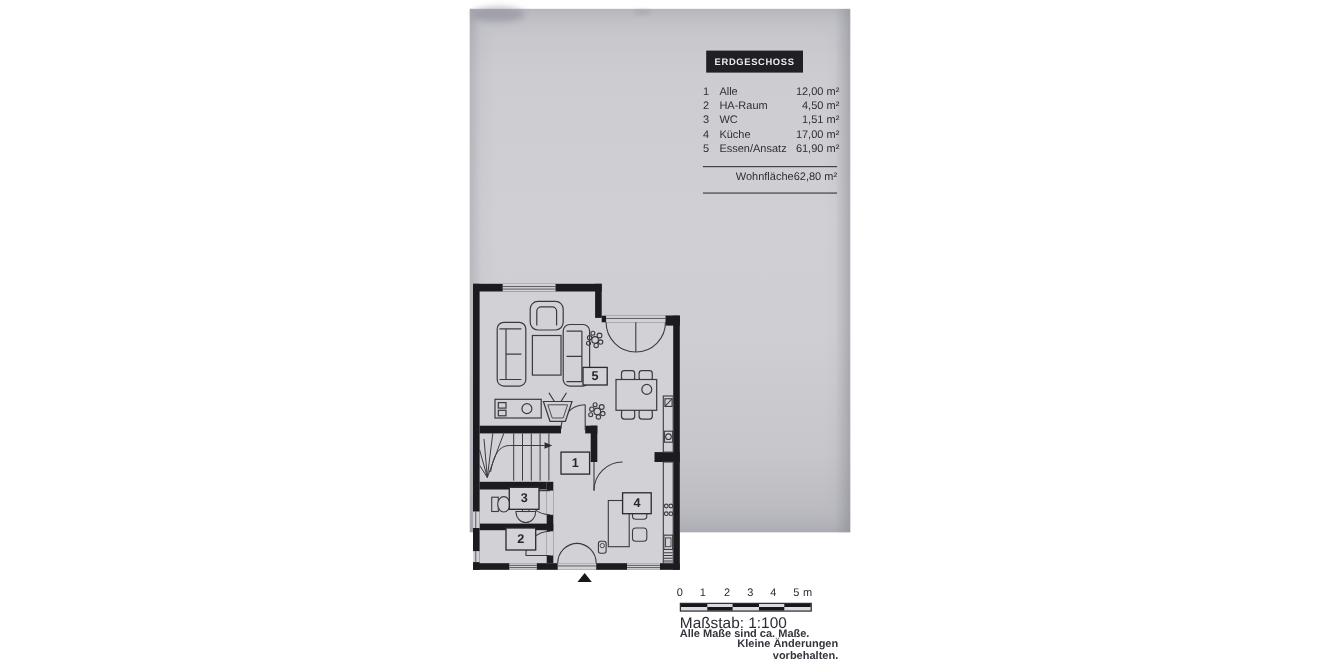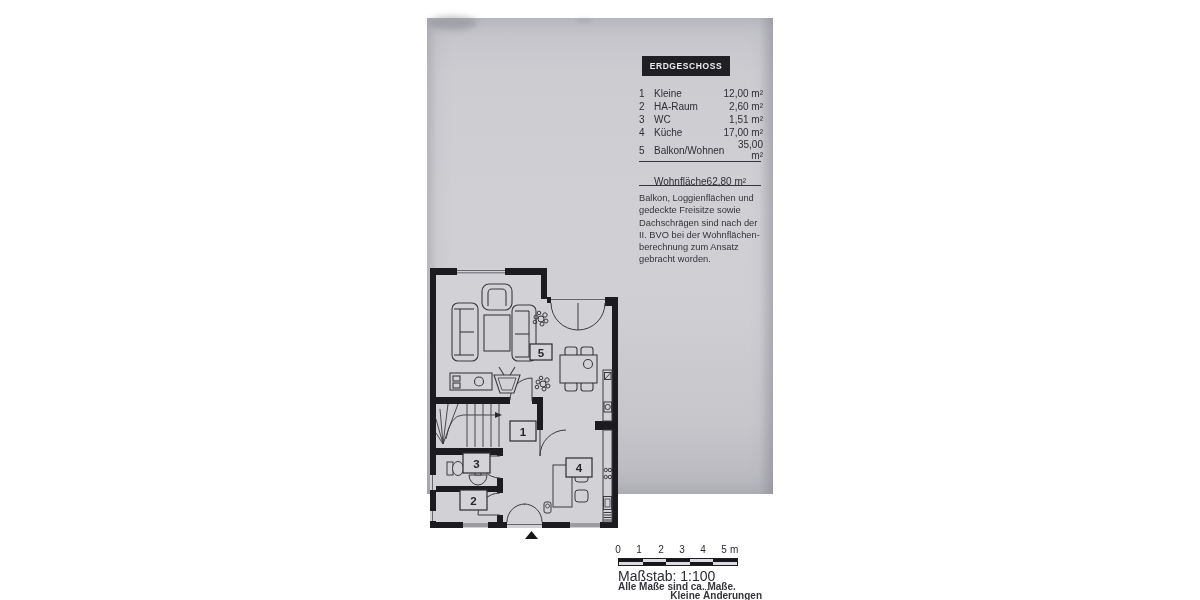--- a/index.html
+++ b/index.html
@@ -1,40 +1,40 @@
 <!DOCTYPE html>
 <html><head>
 <meta charset="utf-8">
 <style>
   html,body{margin:0;padding:0;background:#fff;}
   .page{position:relative;width:1200px;height:600px;background:#ffffff;overflow:hidden;
         font-family:"Liberation Sans",sans-serif;}
   
-  .photo{position:absolute;left:427px;top:18px;width:346px;height:476px;
+  .photo{position:absolute;left:427px;top:8px;width:346px;height:476px;
          background:
            linear-gradient(90deg, rgba(150,150,160,.22) 0, rgba(150,150,160,0) 10px),
            linear-gradient(270deg, rgba(120,120,132,.30) 0, rgba(120,120,132,0) 14px),
            linear-gradient(180deg,#c3c3c9 0%, #ccccd1 12%, #d0d0d4 40%, #cfcfd3 62%, #c6c6cb 85%, #b7b7bd 100%);
          box-shadow:inset 0 0 22px rgba(95,95,110,.25);
          color:#303037;}
   .smudge{position:absolute;left:2px;top:-2px;width:48px;height:14px;
           background:rgba(128,128,142,.45);filter:blur(3px);border-radius:50%;}
   .smudge2{position:absolute;left:150px;top:1px;width:14px;height:4px;
           background:rgba(128,128,142,.25);filter:blur(2px);}
 
   
   .erd-bar{position:absolute;left:215px;top:38px;width:88px;height:20px;background:#1f1f24;
            color:#ececee;font-size:8.5px;font-weight:bold;letter-spacing:.6px;
            display:flex;align-items:center;justify-content:center;}
   .legend{position:absolute;left:212px;top:69px;width:124px;font-size:10px;color:#2e2e35;}
   .lrow{display:grid;grid-template-columns:15px 1fr auto;height:13px;align-items:center;}
-  .lrow .area{text-align:right;}
+  .lrow .area{text-align:center;}
   .hr{position:absolute;left:212px;width:122px;border-top:1.3px solid #34343c;}
   .total{position:absolute;left:212px;top:148px;width:122px;display:flex;
-         justify-content:center;font-size:10px;color:#2e2e35;margin-top:10px;}
+         justify-content:flex-end;font-size:10px;color:#2e2e35;}
   .note{position:absolute;left:212px;top:174px;width:130px;font-size:9.3px;
         line-height:12.3px;color:#33333b;}
 
   
   .scale{position:absolute;left:190px;top:526px;width:145px;height:60px;font-size:10px;color:#2b2b33;}
   .tick{position:absolute;top:0;transform:translateX(-50%);}
   .unit{position:absolute;left:113px;top:0;}
   .sbar{position:absolute;left:1px;top:14px;width:118px;height:6px;border:1px solid #1d1d23;
         display:flex;background:#dcdce0;}
   .sbar div{flex:1;}
@@ -53,58 +53,50 @@
   <div class="photo">
     <div class="smudge"></div>
     <div class="smudge2"></div>
 
     <div class="erd-bar">
       <span>ERDGESCHOSS</span>
     </div>
     <div class="legend">
       <div class="lrow">
         <span>1</span>
-        <span>Kleine</span>
+        <span>Alle</span>
         <span class="area">12,00 m²</span>
       </div>
       <div class="lrow">
         <span>2</span>
         <span>HA-Raum</span>
-        <span class="area">2,60 m²</span>
+        <span class="area">4,50 m²</span>
       </div>
       <div class="lrow">
         <span>3</span>
         <span>WC</span>
         <span class="area">1,51 m²</span>
       </div>
       <div class="lrow">
         <span>4</span>
         <span>Küche</span>
         <span class="area">17,00 m²</span>
       </div>
       <div class="lrow">
         <span>5</span>
-        <span>Balkon/Wohnen</span>
-        <span class="area">35,00 m²</span>
+        <span>Essen/Ansatz</span>
+        <span class="area">61,90 m²</span>
       </div>
     </div>
     <div class="hr" style="top:143px"></div>
     <div class="total">
       <span>Wohnfläche</span>
       <span>62,80 m²</span>
     </div>
     <div class="hr" style="top:167px"></div>
-    <div class="note">
-      <div>Balkon, Loggienflächen und</div>
-      <div>gedeckte Freisitze sowie</div>
-      <div>Dachschrägen sind nach der</div>
-      <div>II. BVO bei der Wohnflächen-</div>
-      <div>berechnung zum Ansatz</div>
-      <div>gebracht worden.</div>
-    </div>
 
     <svg viewBox="0 0 346 290" style="position:absolute;left:0;top:245px;width:346px;height:290px">
 
       <path d="M3,5 H120 V34 H191 V265 H3 Z" fill="#d2d2d6"></path>
 
       <g fill="#1c1c20" stroke="none">
         <rect x="3" y="5" width="117" height="7"></rect>
         <rect x="114" y="5" width="6" height="31"></rect>
         <rect x="120" y="34" width="71" height="6"></rect>
         <rect x="178" y="34" width="13" height="9"></rect>

